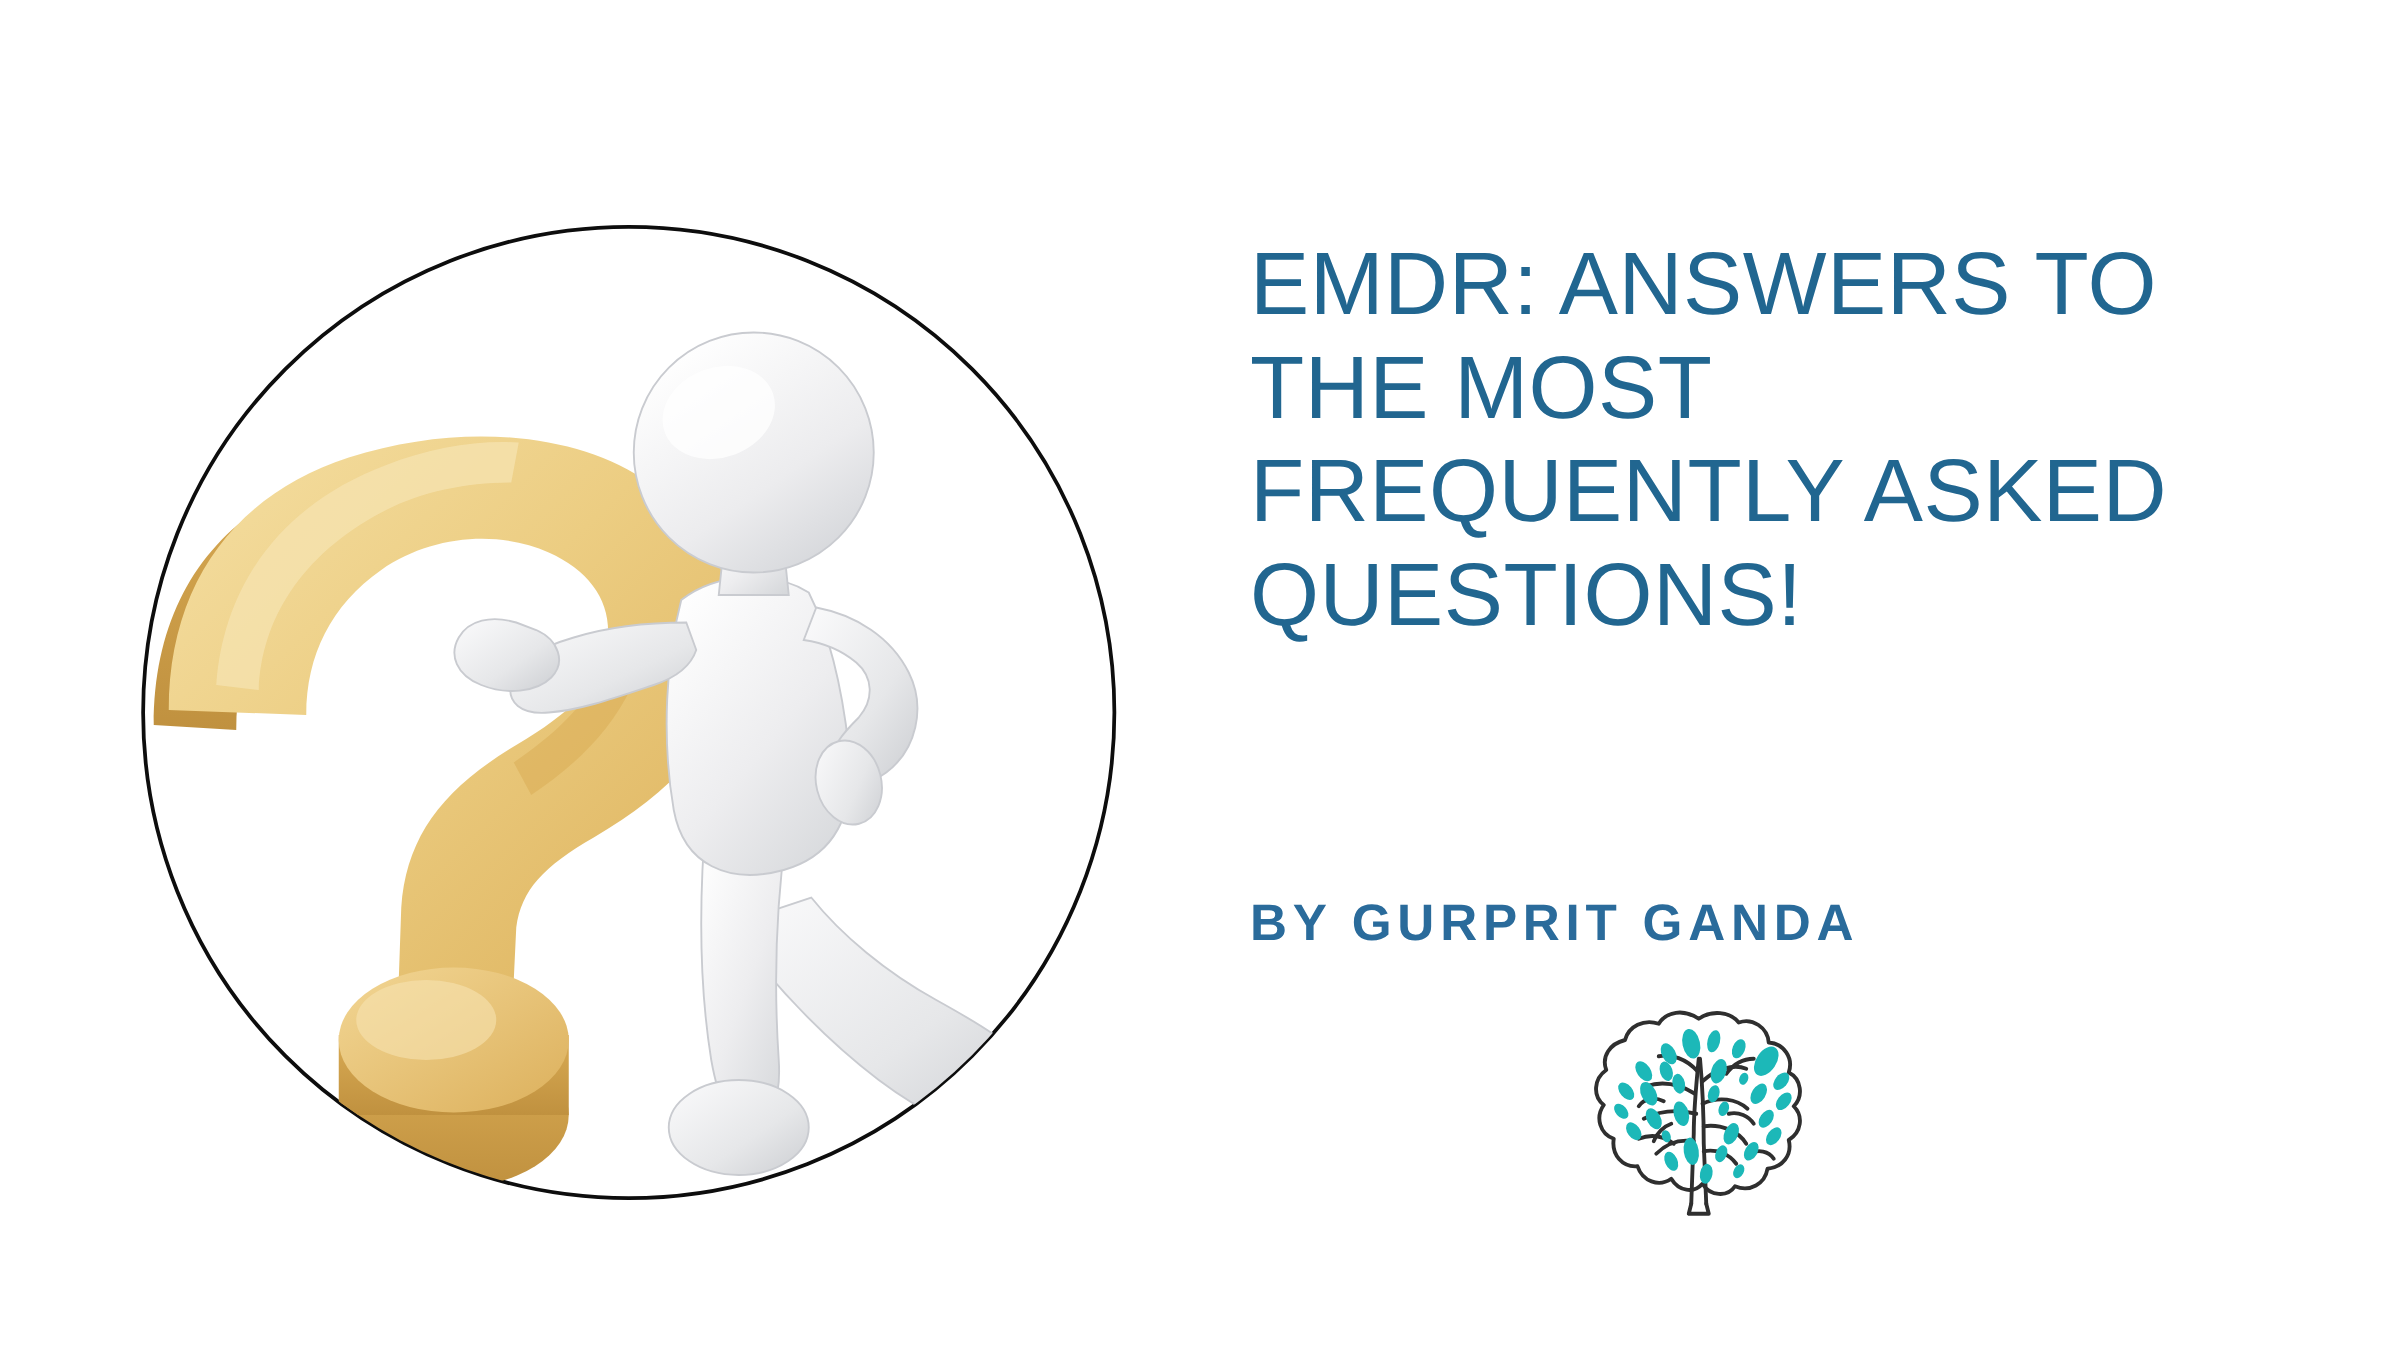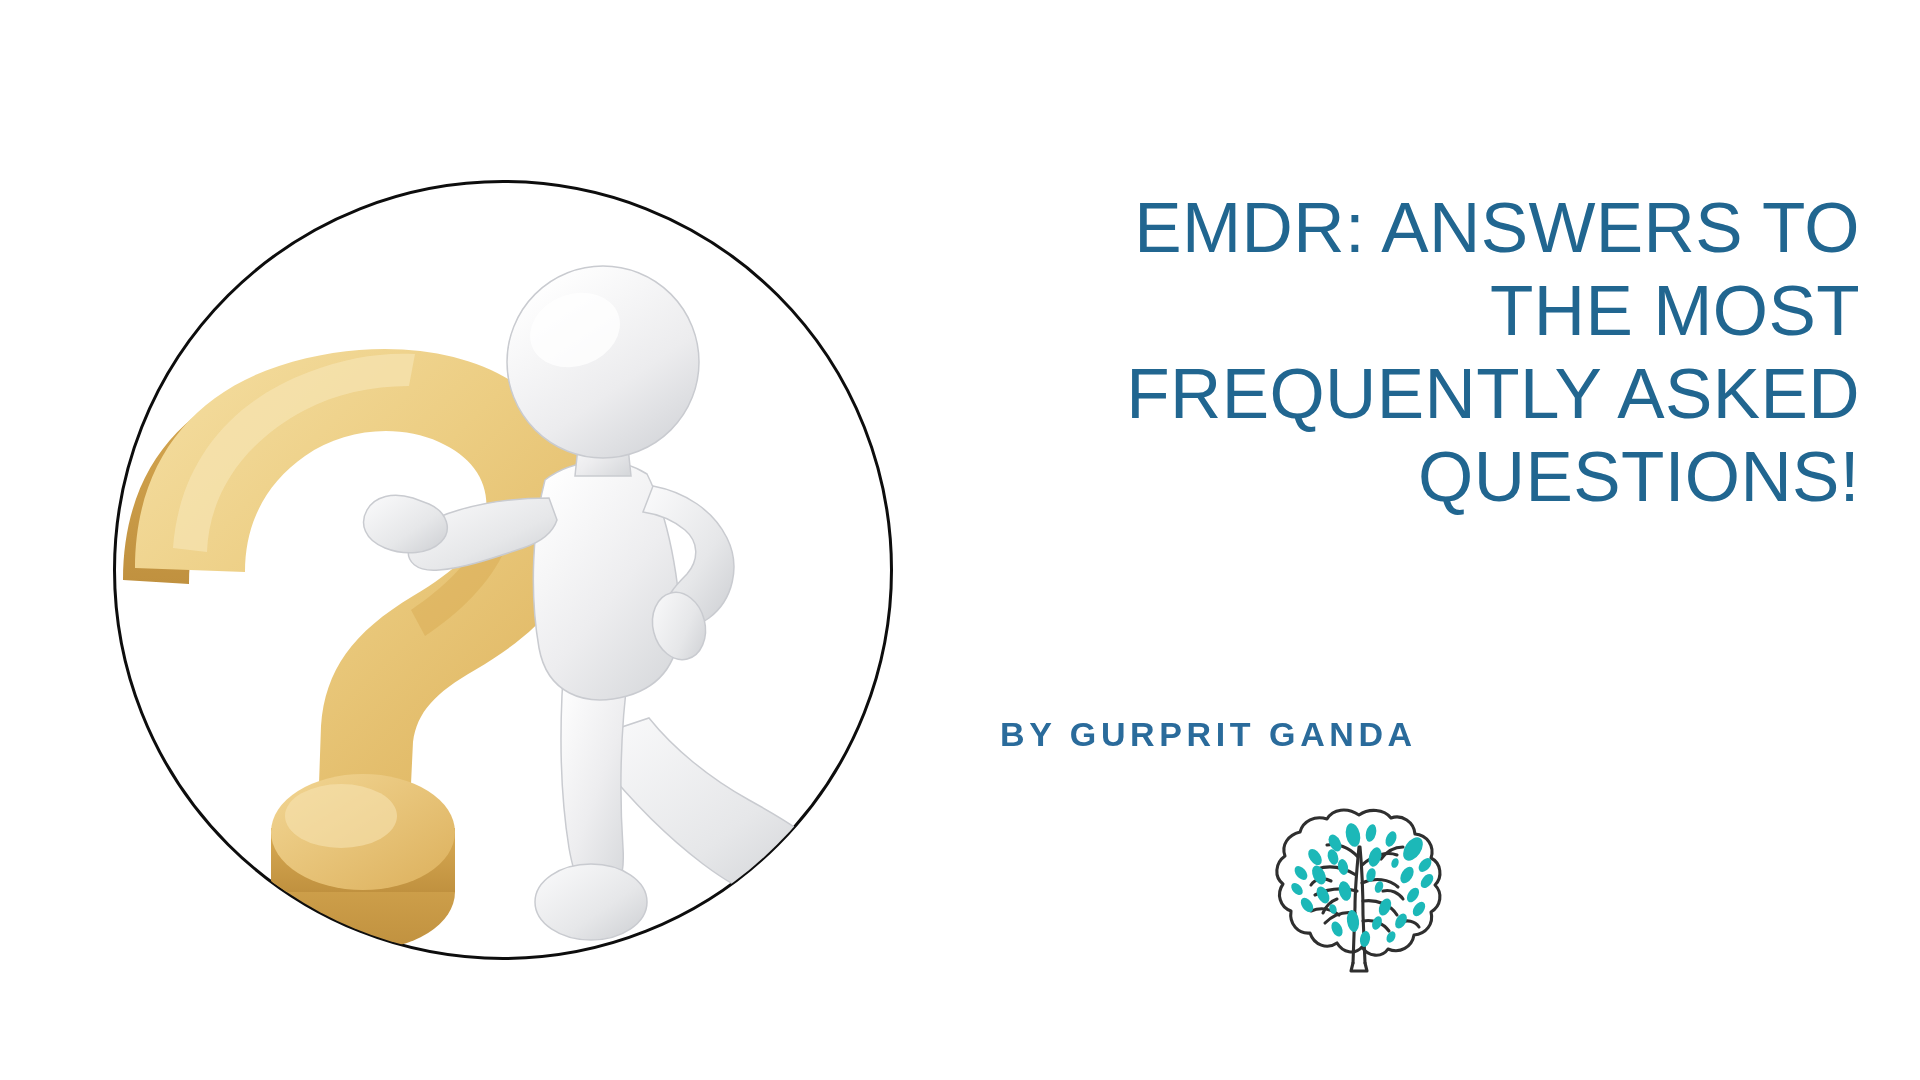--- a/index.html
+++ b/index.html
@@ -41,29 +41,28 @@
   }
   .title {
     color:#216690;
     font-family:"Liberation Sans", sans-serif;
     font-weight:400;
     font-size:71px;
     line-height:83px;
     letter-spacing:0.4px;
     text-transform:uppercase;
     white-space:pre-line;
-    text-align:right;
   }
   .byline {
     position:absolute;
     left:1000px; top:715px;
     color:#2a6b9b;
     font-family:"Liberation Sans", sans-serif;
     font-weight:bold;
-    font-size:34px;
+    font-size:41px;
     letter-spacing:4.6px;
     text-transform:uppercase;
     white-space:nowrap;
   }
 
   
   .logo-lockup {
     position:absolute;
     left:995px; top:790px;
     width:460px; height:190px;

